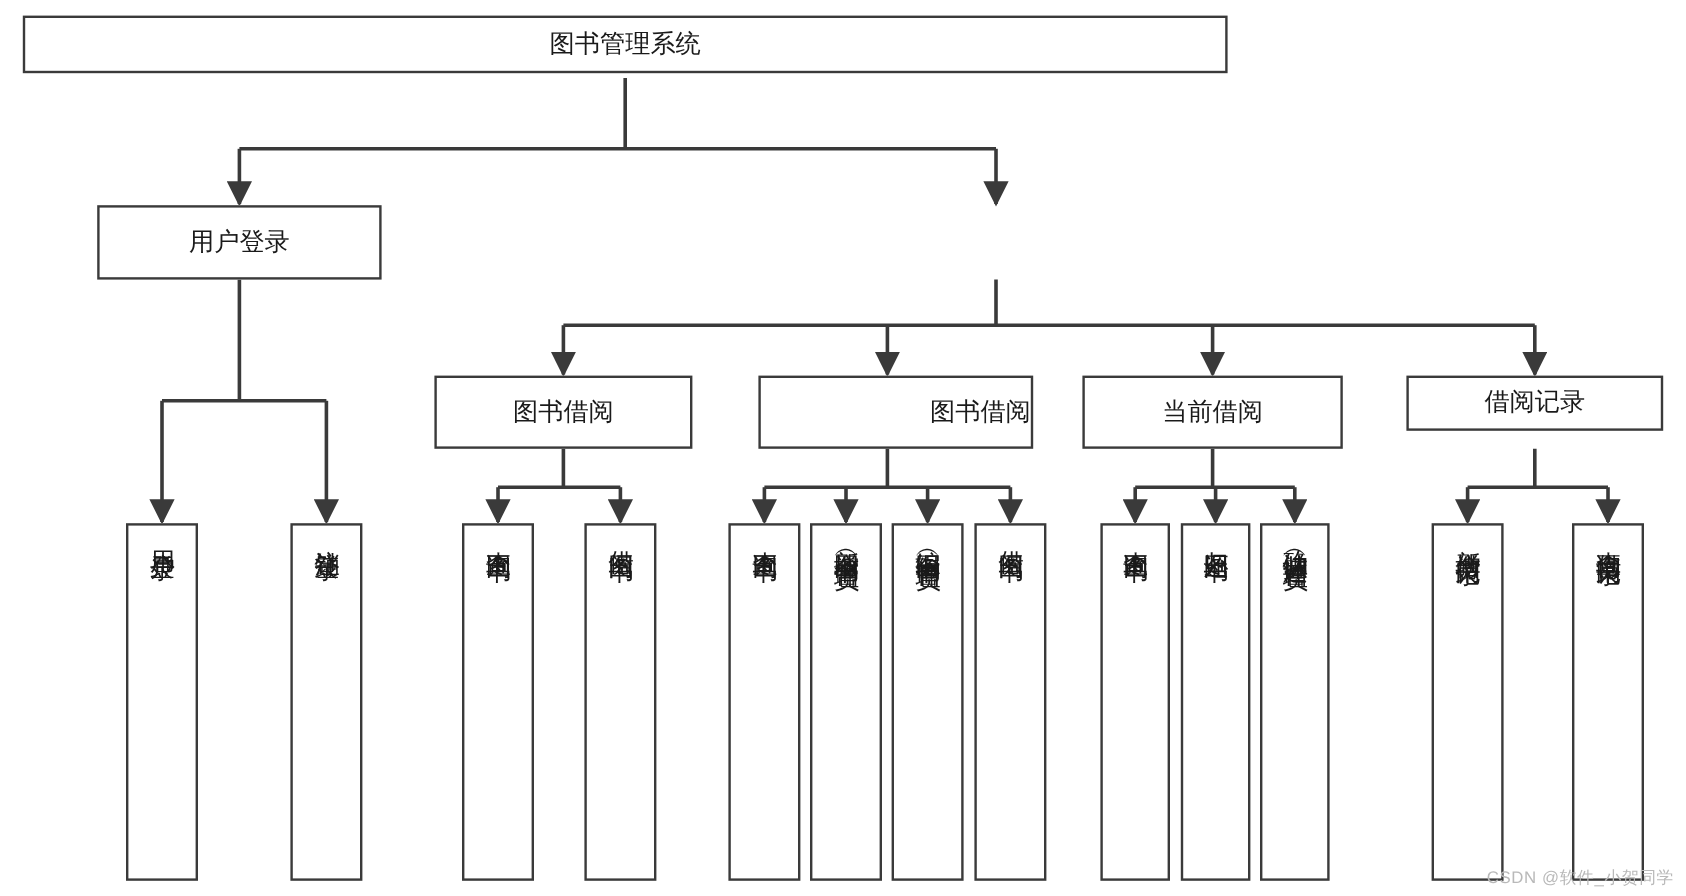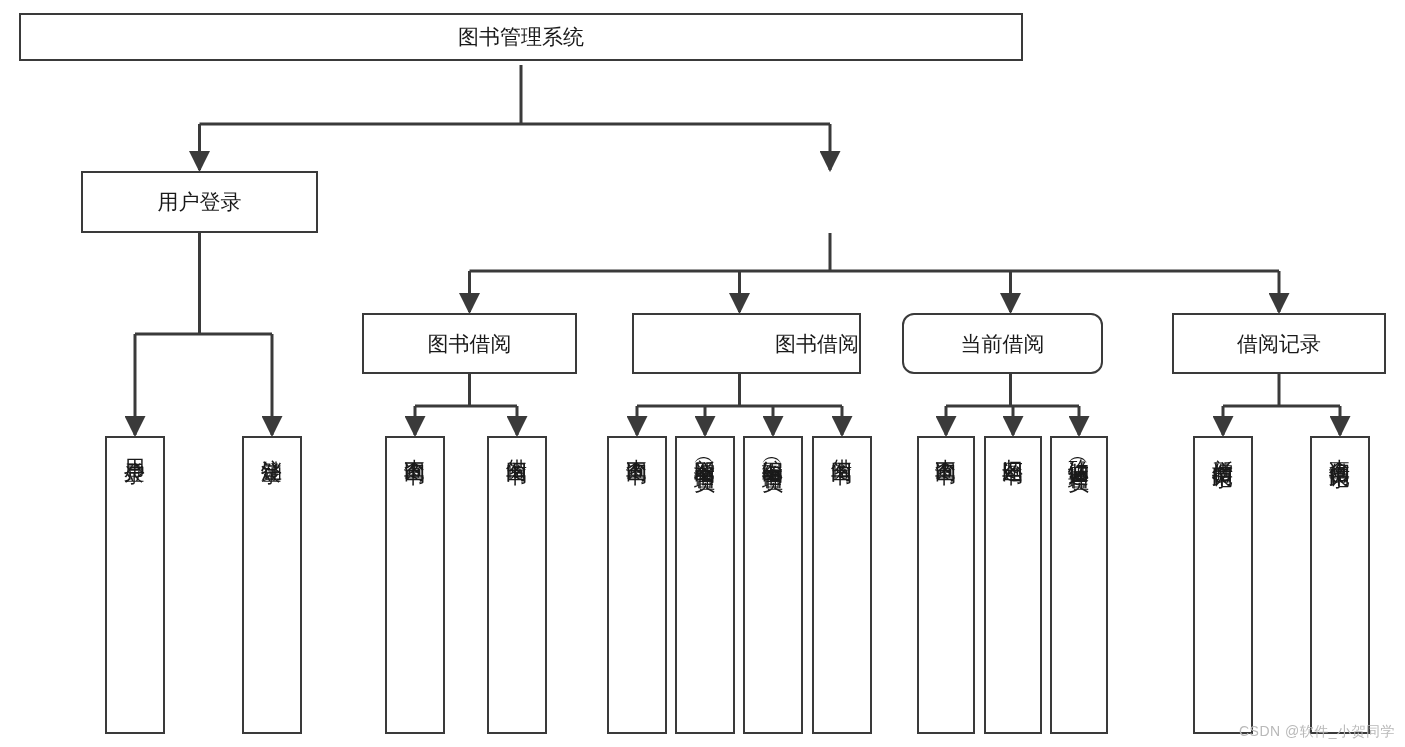--- a/index.html
+++ b/index.html
@@ -107,24 +107,24 @@
   <div class="node-box h-node" style="left:81px; top:171px; width:237px; height:62px;">
     <span class="node-label">用户登录</span>
   </div>
 
   <div class="node-box h-node" style="left:362px; top:313px; width:215px; height:61px;">
     <span class="node-label">图书借阅</span>
   </div>
   <div class="node-box h-node" style="left:632px; top:313px; width:229px; height:61px;justify-content:flex-end;">
     <span class="node-label">图书借阅</span>
   </div>
-  <div class="node-box h-node" style="left:902px; top:313px; width:201px; height:61px;border-radius:12px;">
+  <div class="node-box h-node" style="left:902px; top:313px; width:217px; height:61px;">
     <span class="node-label">当前借阅</span>
   </div>
-  <div class="node-box h-node" style="left:1172px; top:313px; width:214px; height:61px;">
+  <div class="node-box h-node" style="left:1172px; top:313px; width:214px; height:46px;">
     <span class="node-label">借阅记录</span>
   </div>
 
   <div class="node-box v-node" style="left:105px; top:436px; width:60px; height:298px;">
     <span class="node-label">用户登录</span>
   </div>
   <div class="node-box v-node" style="left:242px; top:436px; width:60px; height:298px;">
     <span class="node-label">注销登录</span>
   </div>
   <div class="node-box v-node" style="left:385px; top:436px; width:60px; height:298px;">

